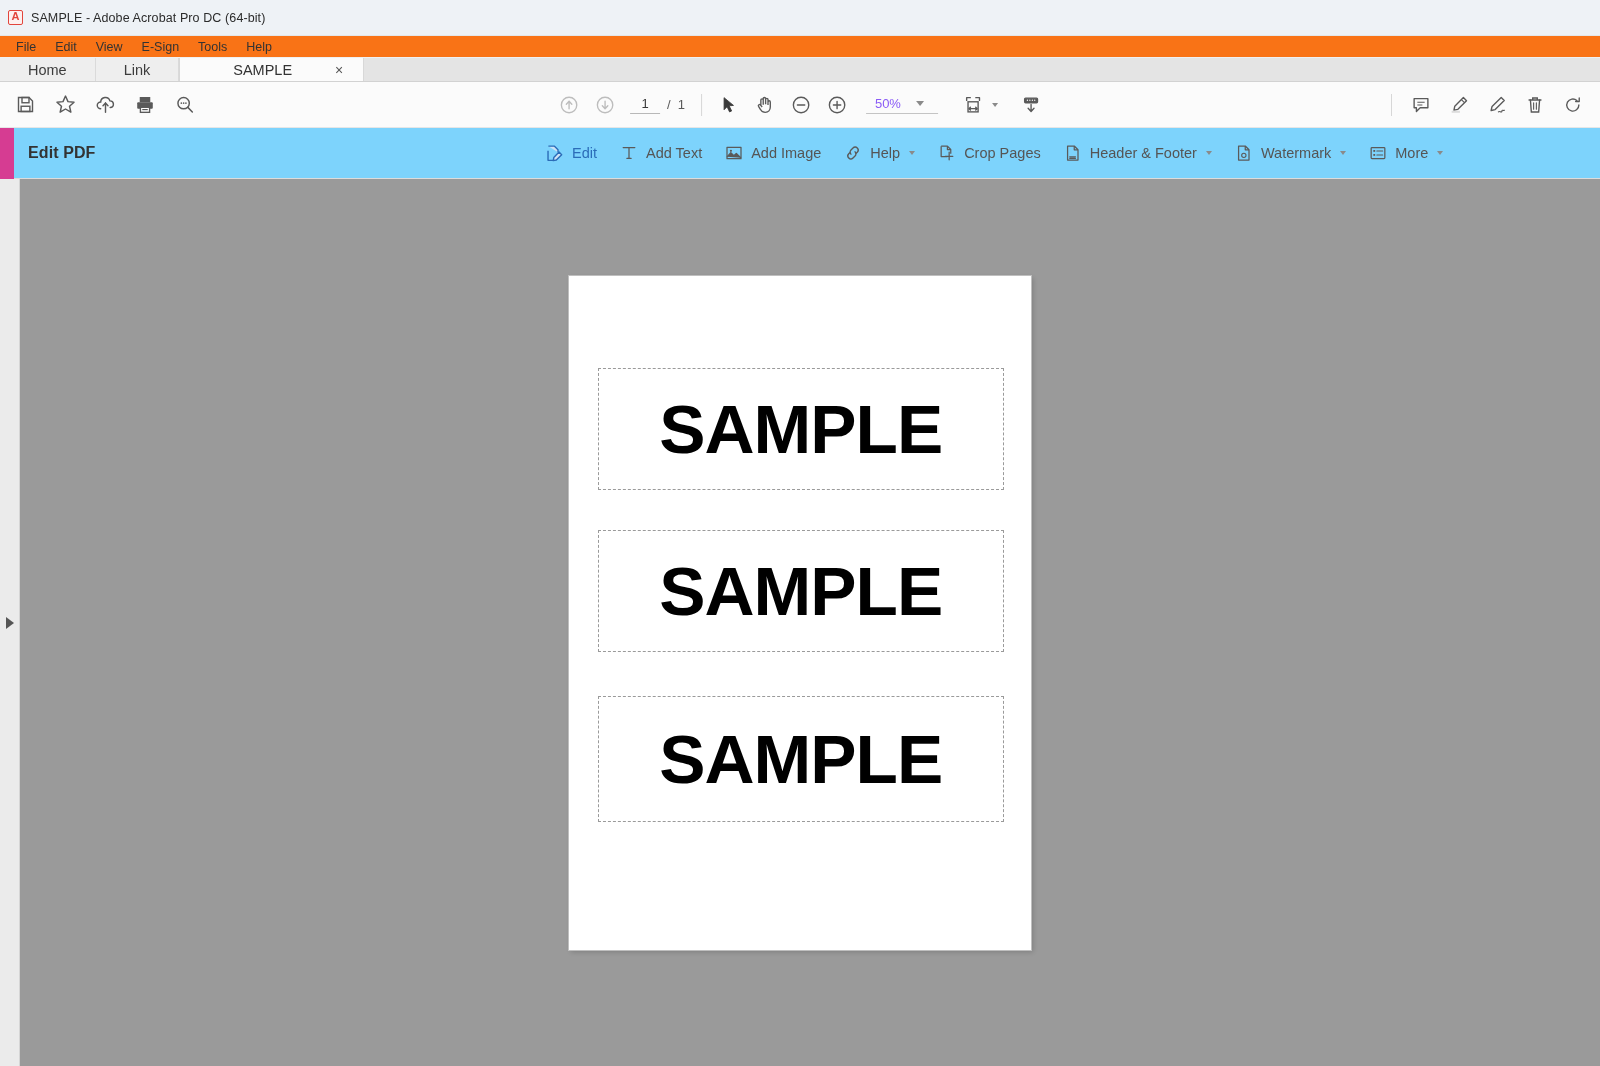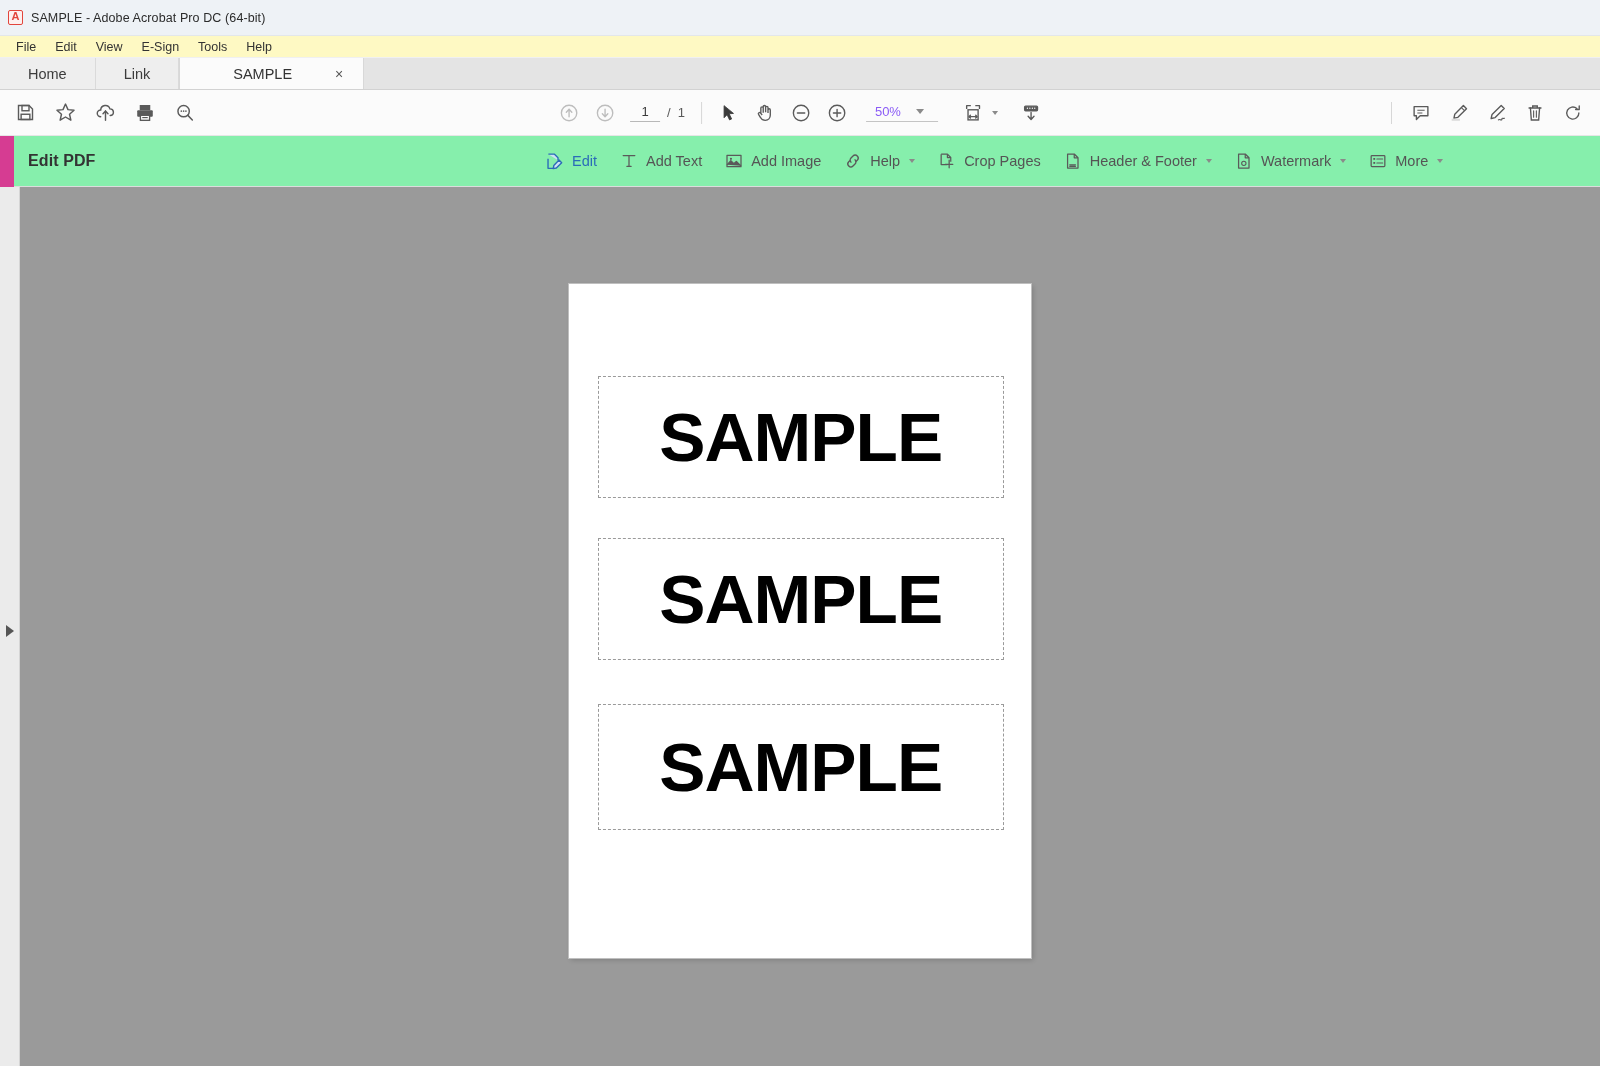--- a/index.html
+++ b/index.html
@@ -40,37 +40,37 @@
   }
   .title-text {
     font-size: 12.5px;
     color: #2b2b2b;
     letter-spacing: .1px;
   }
 
   
   .menubar {
     height: 22px;
-    background: #fef9c3;
+    background: #f97316;
     display: flex;
     align-items: center;
     padding-left: 7px;
     border-bottom: 1px solid #f0f0f0;
   }
   .menu-item {
     font-size: 12.5px;
     color: #333333;
     padding: 2px 10px 2px 9px;
     cursor: default;
     white-space: nowrap;
   }
 
   
   .tabstrip {
-    height: 32px;
+    height: 24px;
     background: #e4e4e4;
     display: flex;
     align-items: stretch;
     border-bottom: 1px solid #d2d2d2;
   }
   .tab {
     display: flex;
     align-items: center;
     font-size: 14.5px;
     color: #3c3c3c;
@@ -182,21 +182,21 @@
     border-top: 5px solid #8a8a8a;
     margin-left: 2px;
   }
   .caret.sm {
     border-left-width: 3.5px; border-right-width: 3.5px; border-top-width: 4.5px;
   }
 
   
   .editbar {
     height: 51px;
-    background: #86efac;
+    background: #7dd3fc;
     display: flex;
     align-items: center;
     border-bottom: 1px solid #dcdcdc;
     position: relative;
   }
   .accent {
     width: 14px;
     height: 51px;
     background: #d63c92;
     flex: 0 0 auto;

